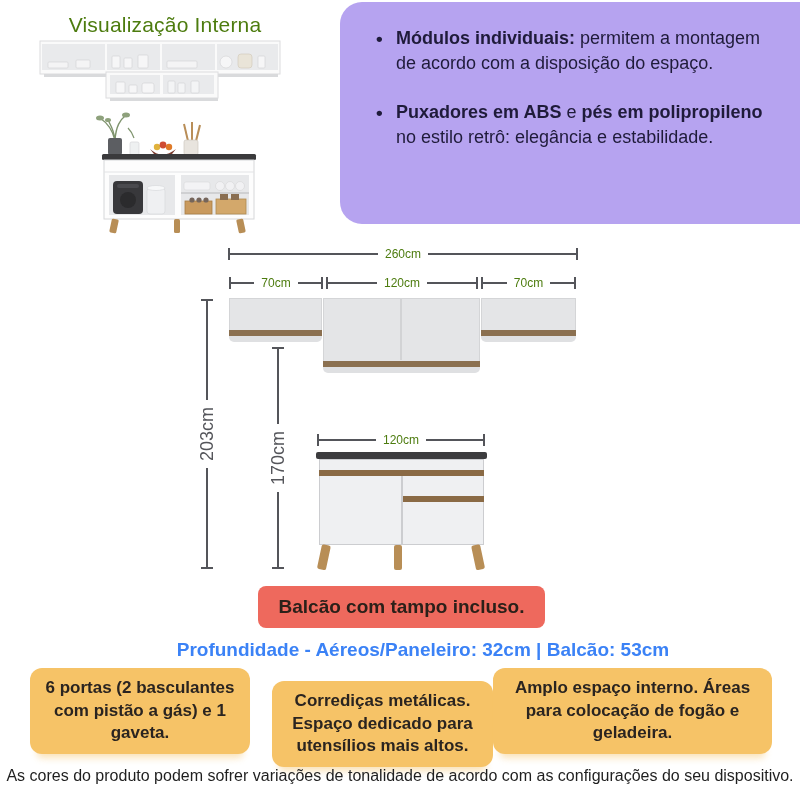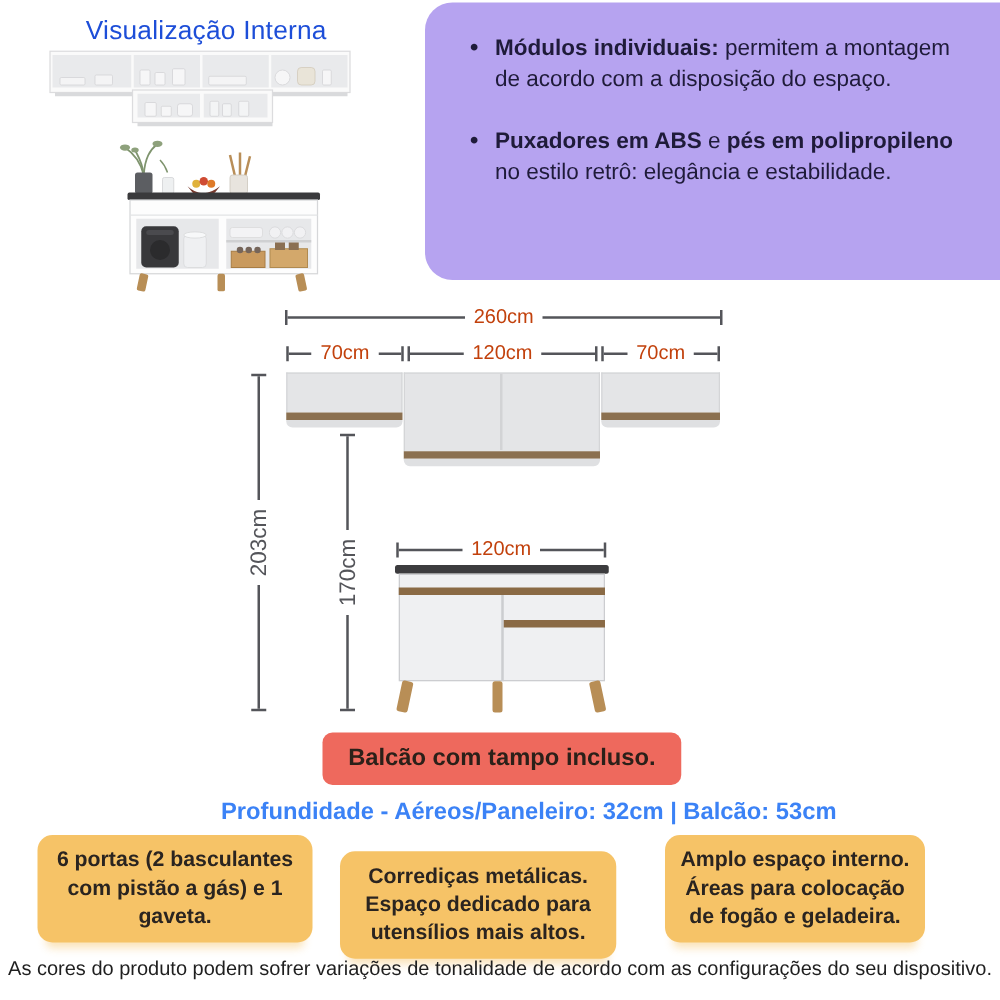--- a/index.html
+++ b/index.html
@@ -1,35 +1,35 @@
 <!DOCTYPE html>
 <html><head>
 <meta charset="utf-8">
 <style>
   * { margin:0; padding:0; box-sizing:border-box; }
   body { width:800px; height:800px; background:#ffffff; font-family:"Liberation Sans", sans-serif; overflow:hidden; }
   #canvas { position:relative; width:800px; height:800px; background:#ffffff; }
 
   
   .title { position:absolute; top:13px; left:28px; width:274px; text-align:center;
-           font-size:21px; color:#1d4ed8; letter-spacing:.2px; }
+           font-size:21px; color:#4d7c0f; letter-spacing:.2px; }
 
   .photo-svg { position:absolute; }
 
   
   .purple-panel { position:absolute; left:340px; top:2px; width:460px; height:222px;
                   background:#b6a3f0; border-radius:22px 0 0 22px; padding:24px 18px 14px 36px;
                   color:#1f1b3a; }
   .bullets { list-style:none; }
   .bullets li { position:relative; padding-left:20px; font-size:18px; line-height:25px; margin-bottom:24px; }
   .bullets li::before { content:"•"; position:absolute; left:0; top:0; font-size:19px; font-weight:700; }
   .seg-b { font-weight:700; }
 
   
-  .hdim { position:absolute; display:flex; align-items:center; color:#c2410c; font-size:16px; height:14px; }
+  .hdim { position:absolute; display:flex; align-items:center; color:#4d7c0f; font-size:12px; height:14px; }
   .hdim::before, .hdim::after { content:""; width:2px; height:12px; background:#54555a; flex:0 0 auto; }
   .hdim .ln { flex:1 1 auto; height:2px; background:#54555a; }
   .hdim .lbl { padding:0 7px; white-space:nowrap; }
 
   .vdim { position:absolute; display:flex; flex-direction:column; align-items:center; color:#54555a; font-size:18px; width:22px; }
   .vdim::before, .vdim::after { content:""; height:2px; width:12px; background:#54555a; flex:0 0 auto; }
   .vdim .ln { flex:1 1 auto; width:2px; background:#54555a; }
   .vdim .lbl { writing-mode:vertical-rl; transform:rotate(180deg); padding:7px 0; white-space:nowrap; }
 
   
@@ -226,19 +226,19 @@
   </div>
 
   <div class="depth-note">Profundidade - Aéreos/Paneleiro: 32cm | Balcão: 53cm</div>
 
   <div class="card" style="left:30px; width:220px;">
     <span>6 portas (2 basculantes com pistão a gás) e 1 gaveta.</span>
   </div>
   <div class="card" style="left:272px; width:221px;margin-top:13px;">
     <span>Corrediças metálicas. Espaço dedicado para utensílios mais altos.</span>
   </div>
-  <div class="card" style="left:532px; width:208px;">
+  <div class="card" style="left:493px; width:279px;">
     <span>Amplo espaço interno. Áreas para colocação de fogão e geladeira.</span>
   </div>
 
   <div class="disclaimer">As cores do produto podem sofrer variações de tonalidade de acordo com as configurações do seu dispositivo.</div>
 
 </div>
 
 </body></html>

